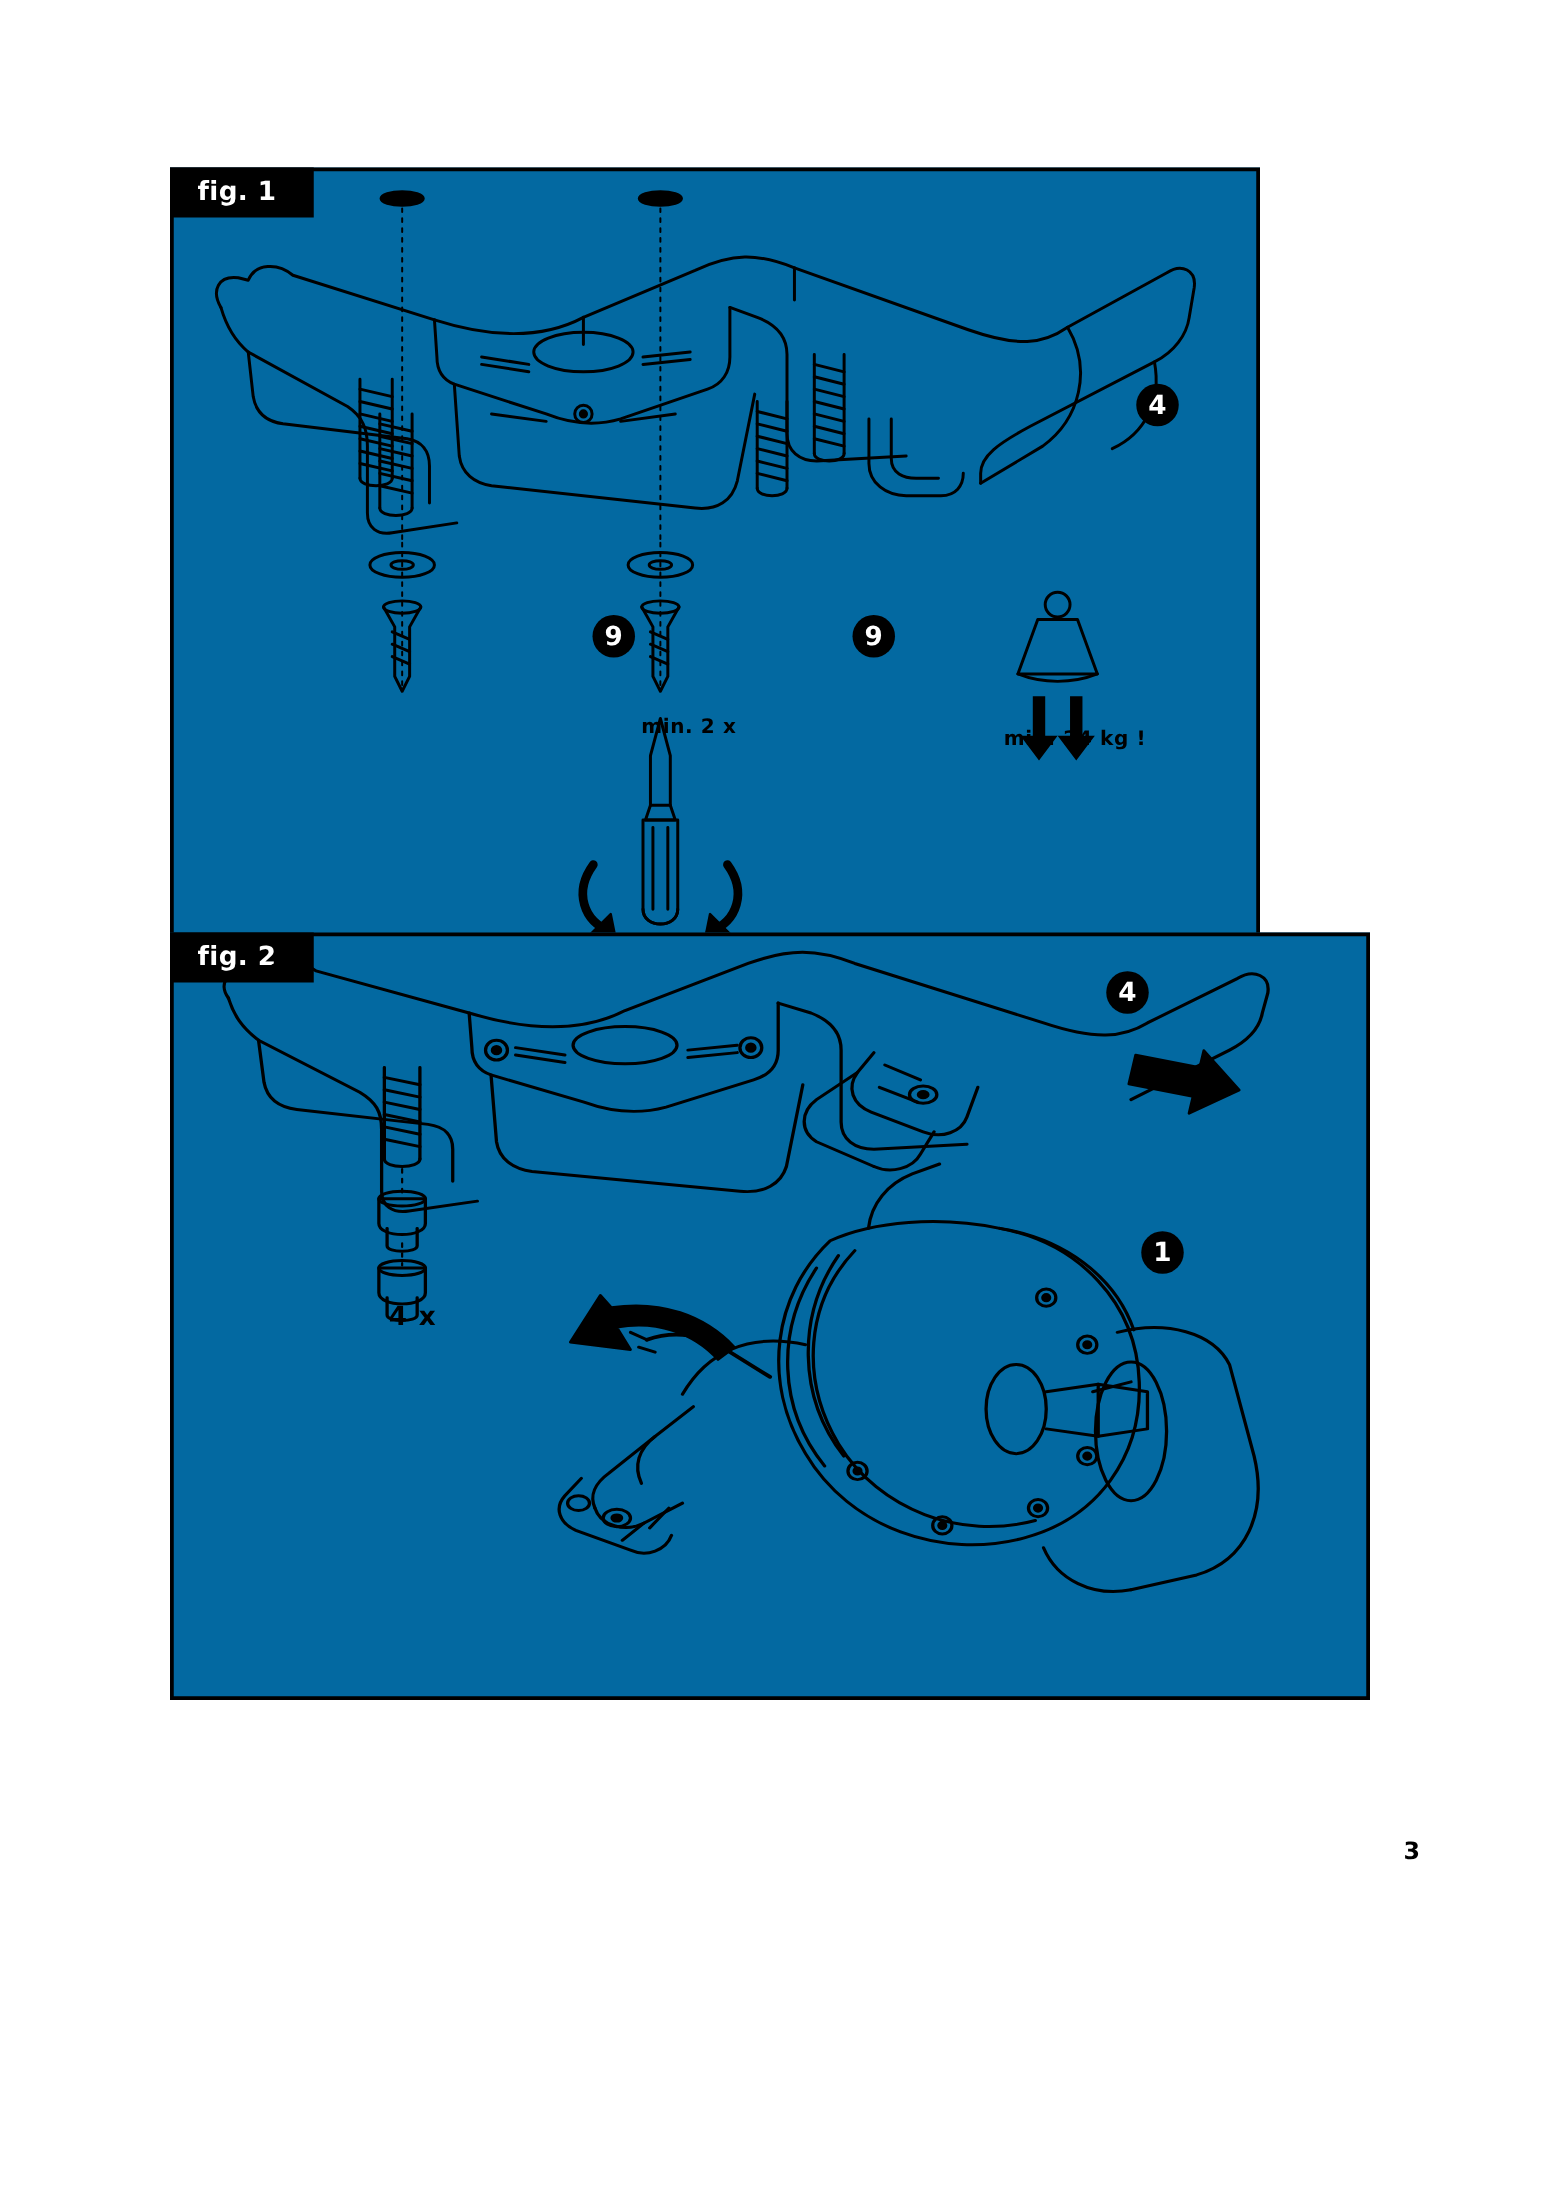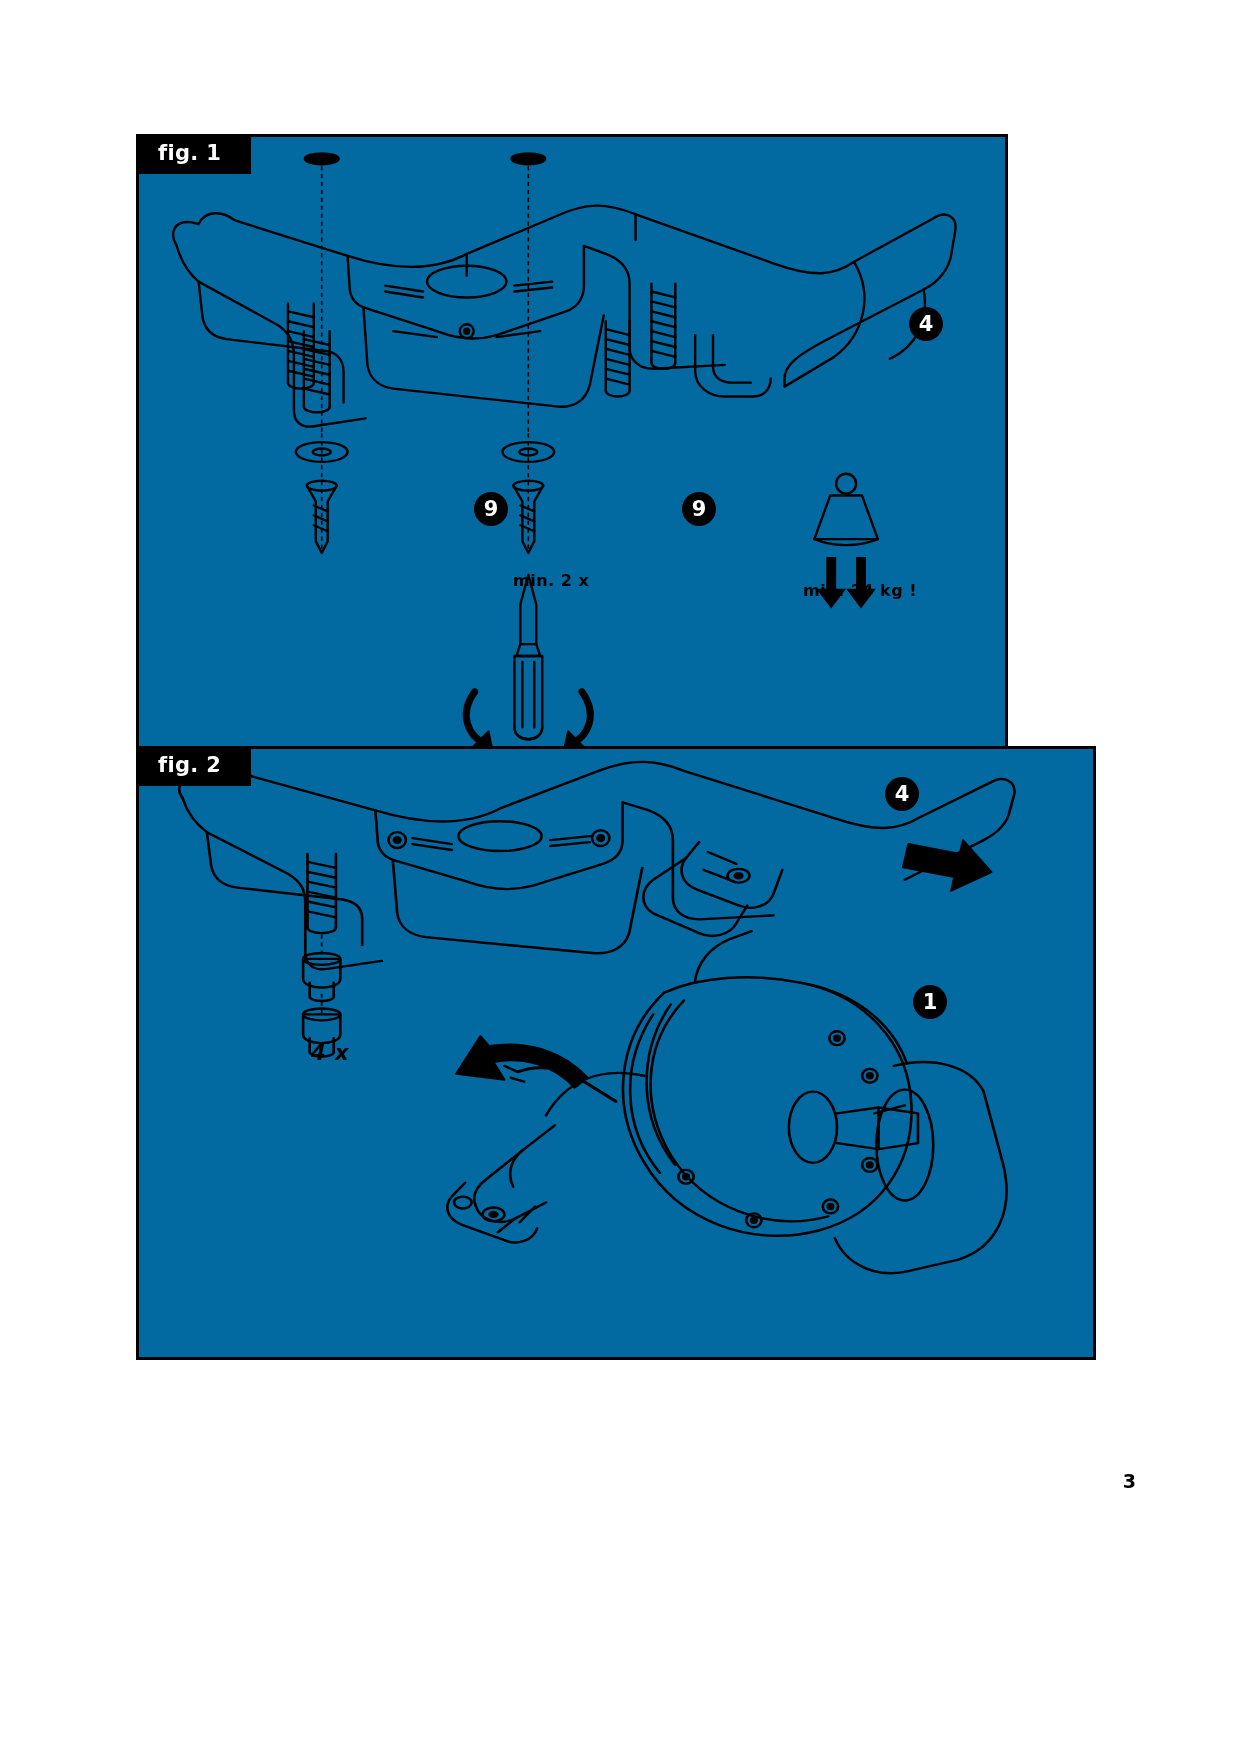--- a/index.html
+++ b/index.html
@@ -371,18 +371,18 @@
           <g fill="#000" stroke="#000" stroke-width="2">
             <path d="M330 320 C 366 314 398 326 420 352 L 408 362
                      C 390 340 362 330 334 336 L 344 354 L 300 348 L 322 310 Z" transform="translate(-10 -20)"></path>
           </g>
         </g>
       </svg>
 
       <div class="bubble" style="left:746px; top:28px;">4</div>
       <div class="bubble" style="left:774px; top:236px;">1</div>
 
-      <div class="caption-small" style="left:172px; top:292px;font-style:italic;">4 x</div>
+      <div class="caption-small" style="left:172px; top:292px;">4 x</div>
     </div>
   </div>
 
   <div id="page-number">3</div>
 </div>
 
 </body></html>

